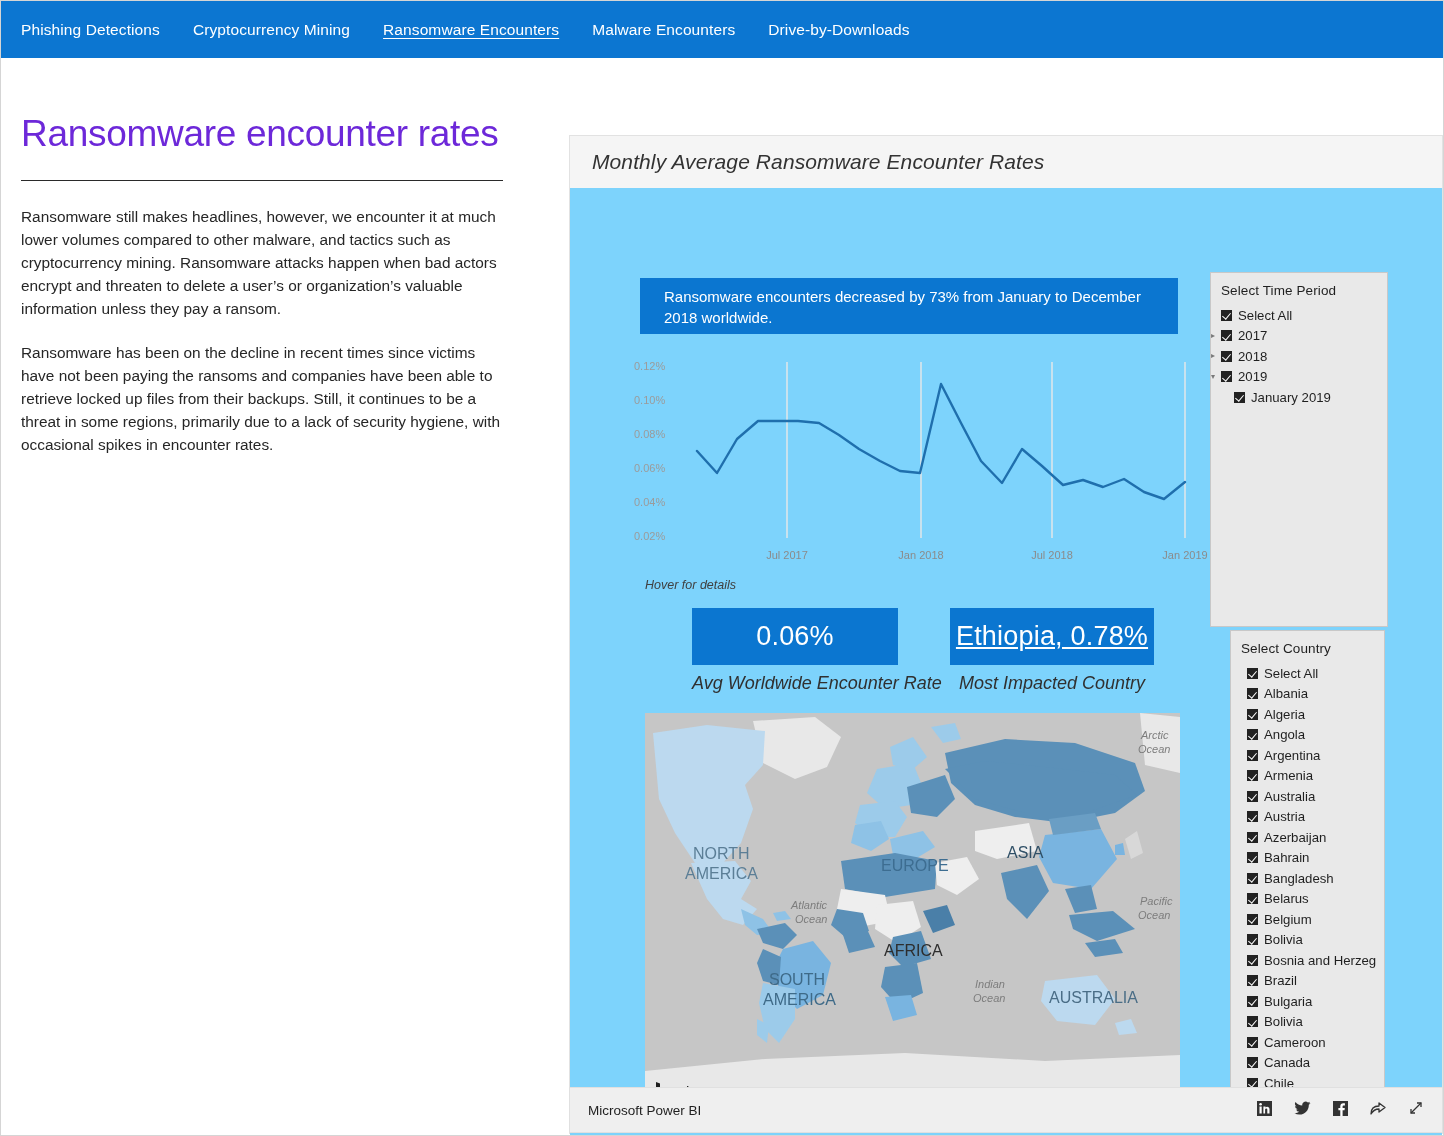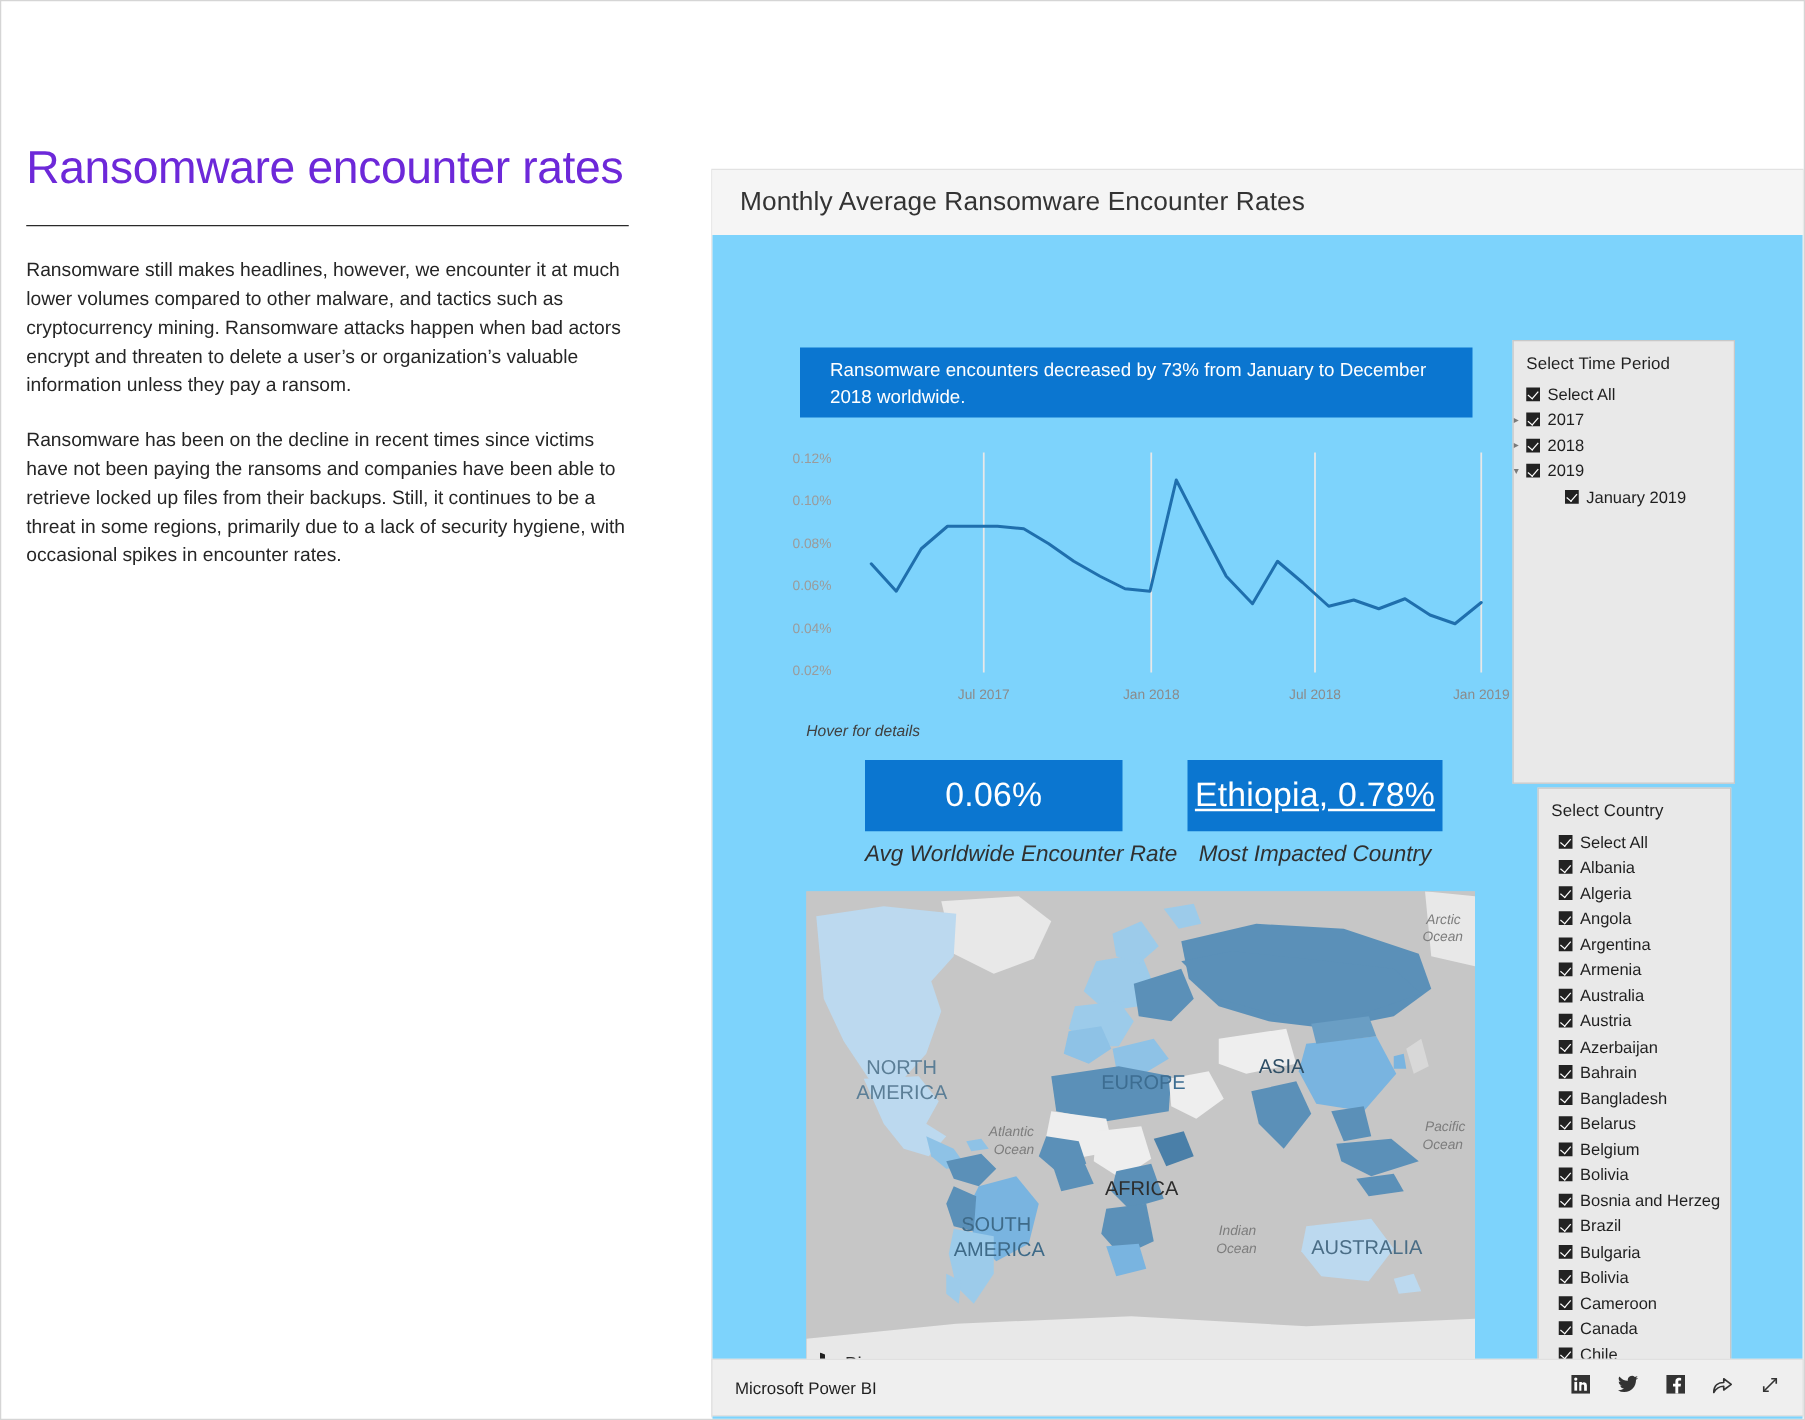--- a/index.html
+++ b/index.html
@@ -63,20 +63,21 @@
     width: 874px; height: 999px;
     background: #ffffff;
     border: 1px solid #e2e2e2;
     border-left: 1px solid #e2e2e2;
   }
   .report-header {
     height: 52px;
     background: #f5f5f5;
     display: flex; align-items: center;
     padding-left: 22px;
+    font-style: italic;
   }
   .report-header h2 {
     font-size: 21px; font-weight: normal; color: #333333;
     letter-spacing: .1px;
   }
   .report-body {
     position: relative;
     height: 947px;
     background: #7dd3fc;
   }
@@ -163,21 +164,21 @@
   }
   .opt {
     display: flex; align-items: center;
     font-size: 13.2px; color: #1f1f1f;
     height: 20.5px;
     padding-left: 16px;
     cursor: pointer;
     white-space: nowrap;
   }
   .opt.indent-1 { padding-left: 10px; }
-  .opt.indent-2 { padding-left: 41px; }
+  .opt.indent-2 { padding-left: 23px; }
   .cbx {
     width: 11px; height: 11px;
     background: #222222;
     margin-right: 6px;
     position: relative;
     flex: none;
   }
   .cbx::after {
     content: "";
     position: absolute;
@@ -210,20 +211,27 @@
     margin-left: auto; margin-right: 18px;
     display: flex; align-items: center; gap: 22px;
   }
   .fic { cursor: pointer; display: block; }
 </style>
 </head>
 <body>
 
 <div class="page">
 
+  <div class="topnav">
+    <span class="navitem">Phishing Detections</span>
+    <span class="navitem">Cryptocurrency Mining</span>
+    <span class="navitem active">Ransomware Encounters</span>
+    <span class="navitem">Malware Encounters</span>
+    <span class="navitem">Drive-by-Downloads</span>
+  </div>
 
   <div class="leftcol">
     <h1 class="page-title">Ransomware encounter rates</h1>
     <div class="rule"></div>
     <p class="para">Ransomware still makes headlines, however, we encounter it at much lower volumes compared to other malware, and tactics such as cryptocurrency mining. Ransomware attacks happen when bad actors encrypt and threaten to delete a user’s or organization’s valuable information unless they pay a ransom.</p>
     <p class="para">Ransomware has been on the decline in recent times since victims have not been paying the ransoms and companies have been able to retrieve locked up files from their backups. Still, it continues to be a threat in some regions, primarily due to a lack of security hygiene, with occasional spikes in encounter rates.</p>
   </div>
 
   <div class="report">
 

